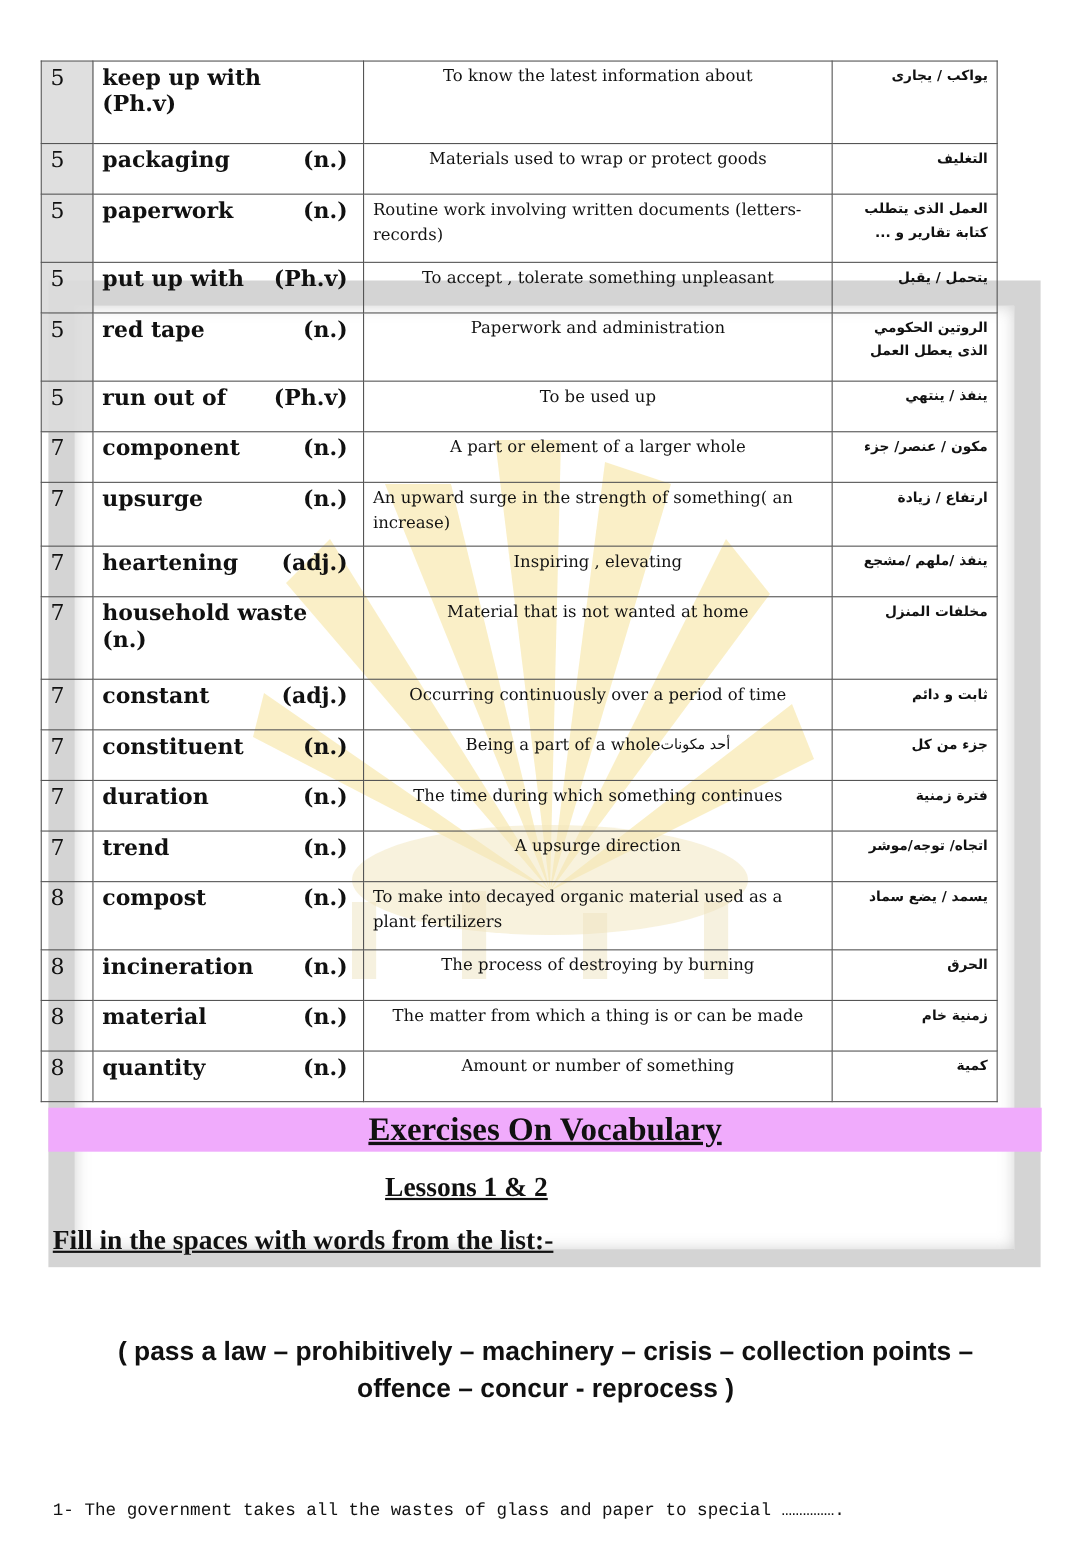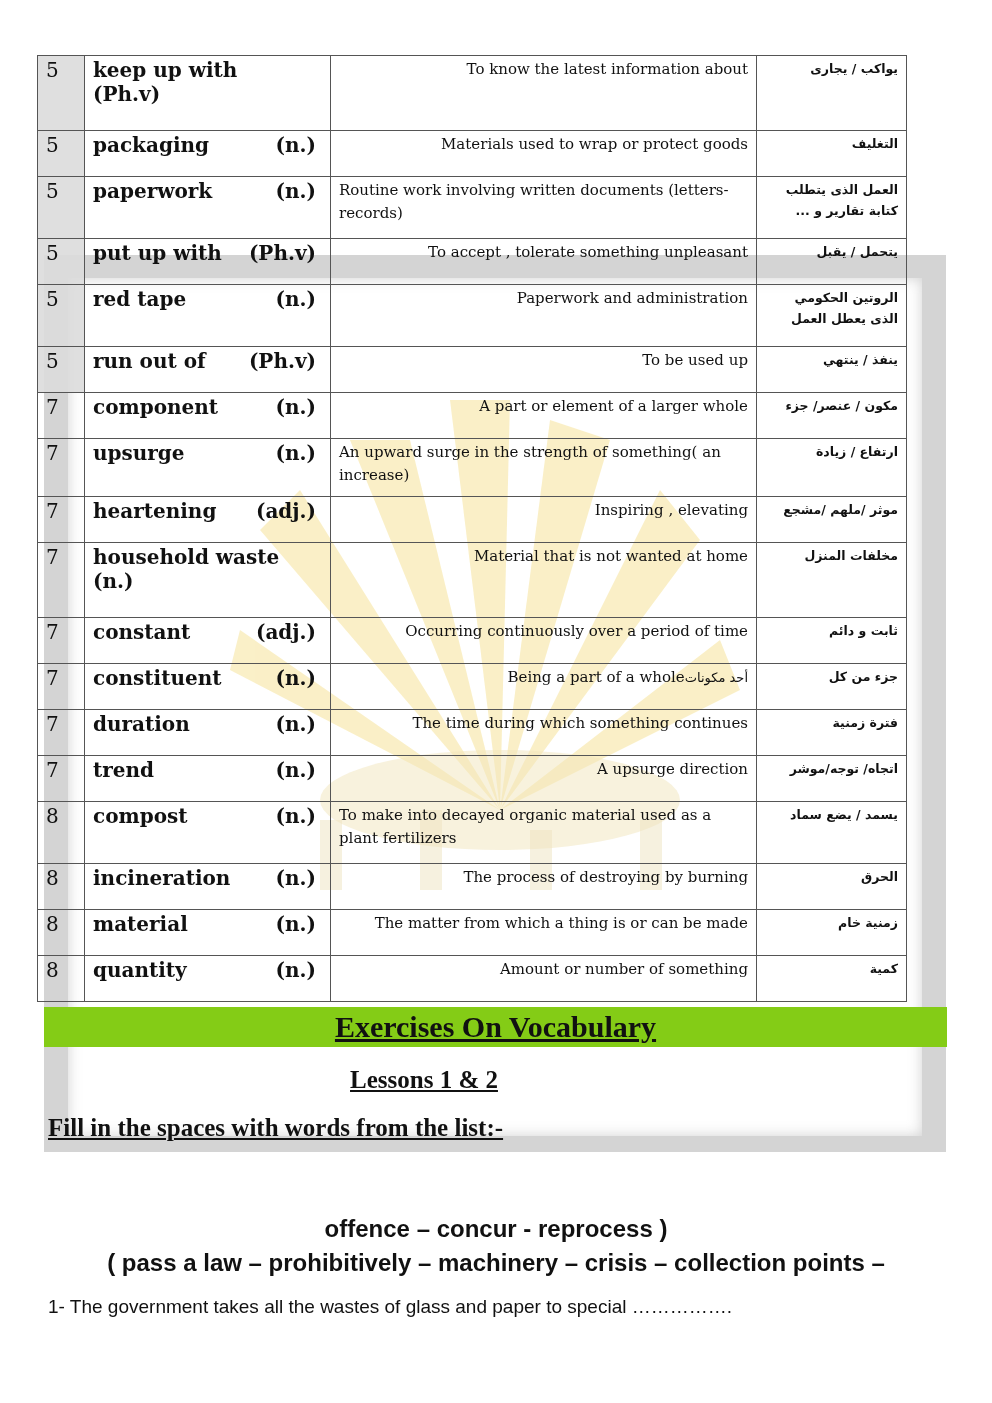--- a/index.html
+++ b/index.html
@@ -29,50 +29,50 @@
     border: 1px solid #555; vertical-align: top; padding: 2px 8px 6px 8px;
   }
   td.lesson {
     width: 30px; background: rgba(220,220,220,0.9);
     font-family: "DejaVu Serif", serif; font-size: 20px; padding-left: 9px;
   }
   td.lesson.plain { background: transparent; }
   td.word { width: 229px; font-weight: bold; font-size: 20px; }
   td.word .row-wrap { display: flex; justify-content: space-between; padding-right: 6px; }
   td.def { width: 409px; font-size: 15px; line-height: 23px; padding-top: 3px; }
-  td.def .def-wrap { display: flex; justify-content: flex-end; }
+  td.def .def-wrap { display: flex; justify-content: center; }
   td.def .ar-inline { font-family: "DejaVu Sans", sans-serif; font-size: 13px; direction: rtl; }
   td.ar {
     width: 133px; font-family: "DejaVu Sans", sans-serif; font-weight: bold; font-size: 12.5px;
     direction: rtl; text-align: right; line-height: 21px; padding-top: 4px; margin-top: 28px;
   }
 
   .section-bar {
     position: absolute; left: 44px; top: 1007px; width: 903px; height: 40px;
-    background: #84cc16; z-index: 3; text-align: center;
+    background: #f0abfc; z-index: 3; text-align: center;
   }
   .section-title {
     font-family: "Liberation Serif", serif; font-weight: bold; font-size: 30px;
     text-decoration: underline; line-height: 40px;
   }
   .lessons-title {
     position: absolute; left: 0; width: 848px; top: 1066px; text-align: center; z-index: 3;
     font-family: "Liberation Serif", serif; font-weight: bold; font-size: 25px; text-decoration: underline;
   }
   .instruction {
     position: absolute; left: 48px; top: 1114px; z-index: 3;
     font-family: "Liberation Serif", serif; font-weight: bold; font-size: 25px; text-decoration: underline;
   }
   .word-list {
     position: absolute; left: 60px; width: 872px; top: 1212px; text-align: center; z-index: 3;
     font-family: "Liberation Sans", sans-serif; font-weight: bold; font-size: 24px; line-height: 34px;
   }
   .question {
-    position: absolute; left: 48px; top: 1296px; z-index: 3;
-    font-family: Liberation Sans, sans-serif; font-size: 19px;
+    position: absolute; left: 48px; top: 1364px; z-index: 3;
+    font-family: Liberation Mono, monospace; font-size: 16px;
   }
   .page-number {
     position: absolute; left: 0; width: 808px; top: 1431px; text-align: center;
     font-family: "Liberation Serif", serif; font-size: 18px;
   }
 </style>
 </head>
 <body>
 
 <div class="wm-frame"></div>
@@ -233,21 +233,21 @@
         <span>heartening</span>
         <span>(adj.)</span>
       </div>
     </td>
     <td class="def">
       <div class="def-wrap">
         <span>Inspiring , elevating</span>
         <span class="ar-inline"></span>
       </div>
     </td>
-    <td class="ar">موثر /ملهم /مشجع</td>
+    <td class="ar">ينفذ /ملهم /مشجع</td>
   </tr>
       <tr style="height: 75px;">
     <td class="lesson plain">7</td>
     <td class="word">
       <div class="row-wrap" style="display: block;">
         <span>household waste</span>
         <span style="display: block;">(n.)</span>
       </div>
     </td>
     <td class="def">
@@ -388,17 +388,17 @@
   </tr>
     </tbody>
 </table>
 
 <div class="section-bar">
   <span class="section-title">Exercises On Vocabulary</span>
 </div>
 <div class="lessons-title">Lessons 1 &amp; 2</div>
 <div class="instruction">Fill in the spaces with words from the list:-</div>
 <div class="word-list">
+  <div>( pass a law – prohibitively – machinery – crisis – collection points –</div>
   <div>offence – concur - reprocess )</div>
-  <div>( pass a law – prohibitively – machinery – crisis – collection points –</div>
 </div>
 <div class="question">1- The government takes all the wastes of glass and paper to special …………….</div>
 <div class="page-number">56</div>
 
 </body></html>

